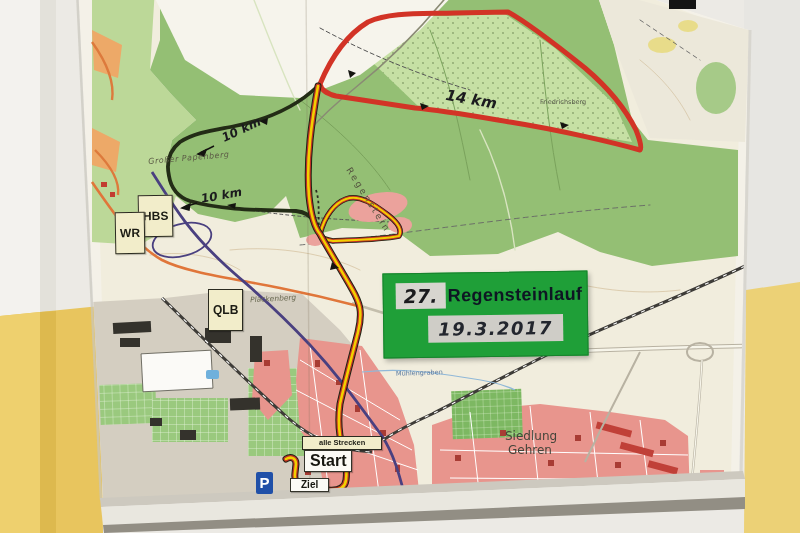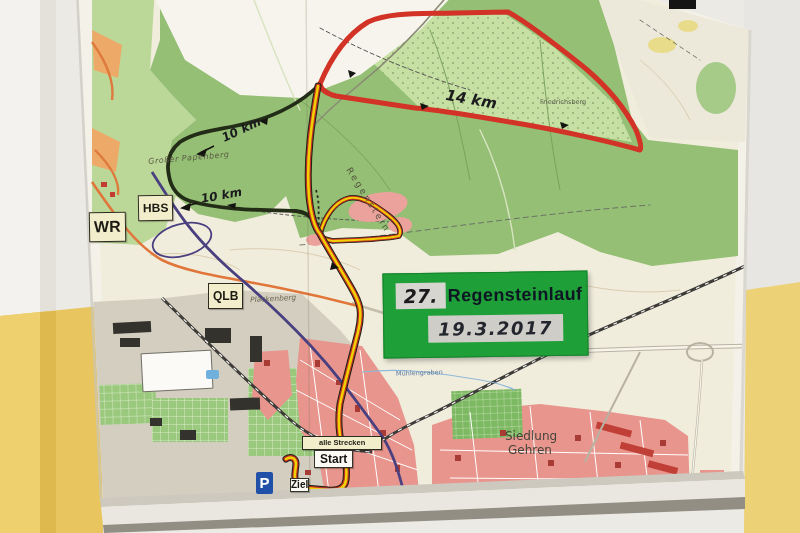--- a/index.html
+++ b/index.html
@@ -2,21 +2,21 @@
 <html><head>
 <meta charset="utf-8">
 <style>
   html,body{margin:0;padding:0;}
   body{width:800px;height:533px;overflow:hidden;position:relative;
        font-family:"Liberation Sans",sans-serif;background:#eceae5;}
   #scene{position:absolute;left:0;top:0;width:800px;height:533px;}
   svg{position:absolute;left:0;top:0;}
   .lbl{position:absolute;line-height:1;white-space:nowrap;}
   .box{background:#f2edca;border:1.4px solid #2b2b20;color:#1c1c14;
-       font-weight:bold;padding:6px 4px;box-shadow:1px 1px 1px rgba(0,0,0,.25);}
+       font-weight:bold;padding:14px 4px;box-shadow:1px 1px 1px rgba(0,0,0,.25);}
   .whitebox{background:#fbfaf5;border:1.4px solid #33332a;color:#16160f;
        font-weight:bold;padding:2px 5px;box-shadow:1px 1px 1px rgba(0,0,0,.25);}
   .hand{font-family:"DejaVu Sans",sans-serif;font-style:italic;font-weight:600;color:#1b1b1e;}
   .place{font-family:"DejaVu Sans",sans-serif;color:#5c5c46;}
   .sign{position:absolute;left:383px;top:272px;width:203px;height:83px;
         background:#1f9f38;transform:rotate(-0.8deg);
         box-shadow:2px 3px 5px rgba(0,0,0,.28);border:1px solid #17822c;}
   .sign .num{position:absolute;left:12px;top:9px;background:#d7d5cf;
         padding:2px 8px;font-size:19px;}
   .sign .title{position:absolute;left:64px;top:12px;font-weight:bold;font-size:18px;
@@ -249,26 +249,26 @@
   <rect x="669" y="0" width="27" height="9" fill="#141414"></rect>
 </svg>
 
 <div class="sign">
   <span class="num hand">27.</span>
   <span class="title">Regensteinlauf</span>
   <span class="date hand">19.3.2017</span>
 </div>
 
 <div class="lbl box" style="left:138px;top:195px;font-size:12px;transform:rotate(-1deg);">HBS</div>
-<div class="lbl box" style="left:89px;top:212px;font-size:16px;transform:rotate(-1deg);">WR</div>
-<div class="lbl box" style="left:208px;top:283px;font-size:12px;">QLB</div>
+<div class="lbl box" style="left:115px;top:212px;font-size:12px;transform:rotate(-1deg);">WR</div>
+<div class="lbl box" style="left:208px;top:289px;font-size:12px;">QLB</div>
 
 <div class="lbl box" style="left:302px;top:436px;font-size:7.5px;padding:2px 16px;">alle Strecken</div>
-<div class="lbl whitebox" style="left:314px;top:450px;font-size:12px;">Start</div>
-<div class="lbl whitebox" style="left:290px;top:478px;font-size:10px;padding:1px 0;">Ziel</div>
+<div class="lbl whitebox" style="left:304px;top:450px;font-size:16px;">Start</div>
+<div class="lbl whitebox" style="left:290px;top:478px;font-size:10px;padding:1px 10px;">Ziel</div>
 <div class="parking">P</div>
 
 <div class="lbl hand" style="left:447px;top:88px;font-size:15px;transform:rotate(10deg);transform-origin:left top;">14 km</div>
 <div class="lbl hand" style="left:220px;top:133px;font-size:12px;transform:rotate(-25deg);transform-origin:left top;">10 km</div>
 <div class="lbl hand" style="left:200px;top:193px;font-size:12px;transform:rotate(-10deg);transform-origin:left top;">10 km</div>
 
 <div class="lbl place" style="left:148px;top:158px;font-size:8px;font-style:italic;letter-spacing:.5px;transform:rotate(-5deg);transform-origin:left top;">Großer Papenberg</div>
 <div class="lbl place" style="left:352px;top:166px;font-size:9px;letter-spacing:2.5px;color:#54543f;transform:rotate(58deg);transform-origin:left top;">Regenstein</div>
 <div class="lbl place" style="left:250px;top:295px;font-size:7.5px;font-style:italic;color:#6a6a52;transform:rotate(-3deg);">Plackenberg</div>
 <div class="lbl place" style="left:528px;top:99px;font-size:6.5px;color:#56584a;margin-left:12px;">Friedrichsberg</div>

